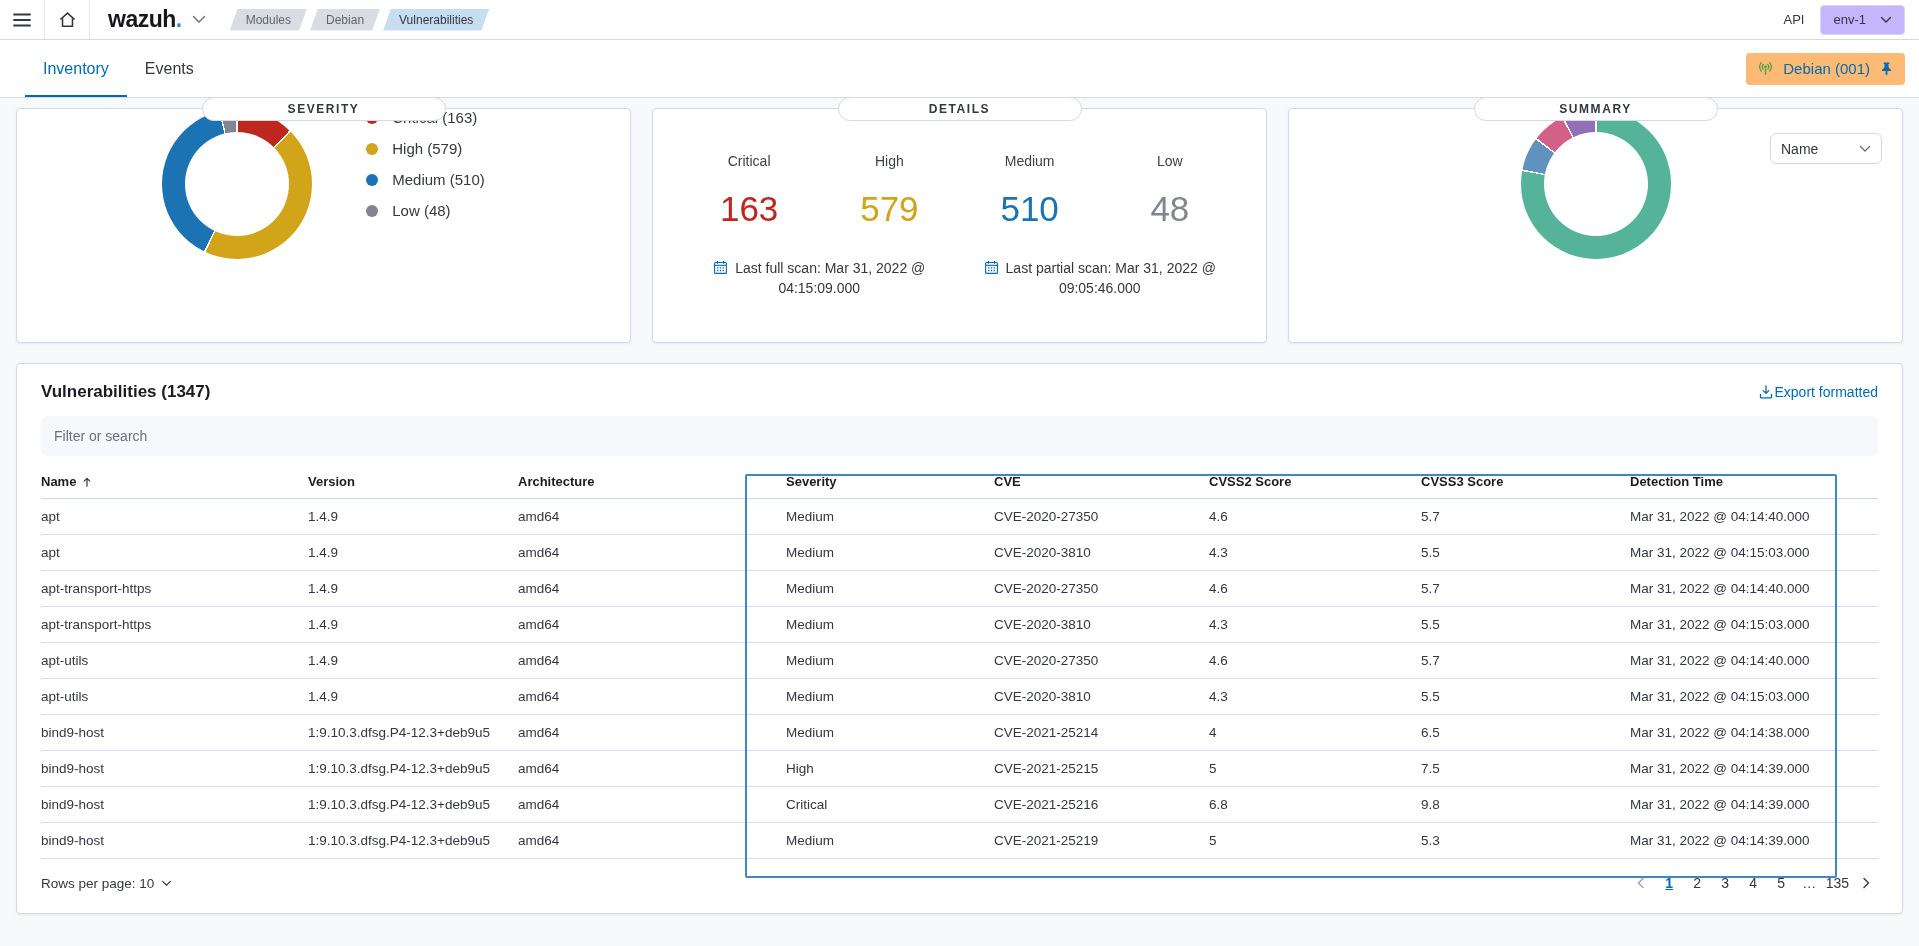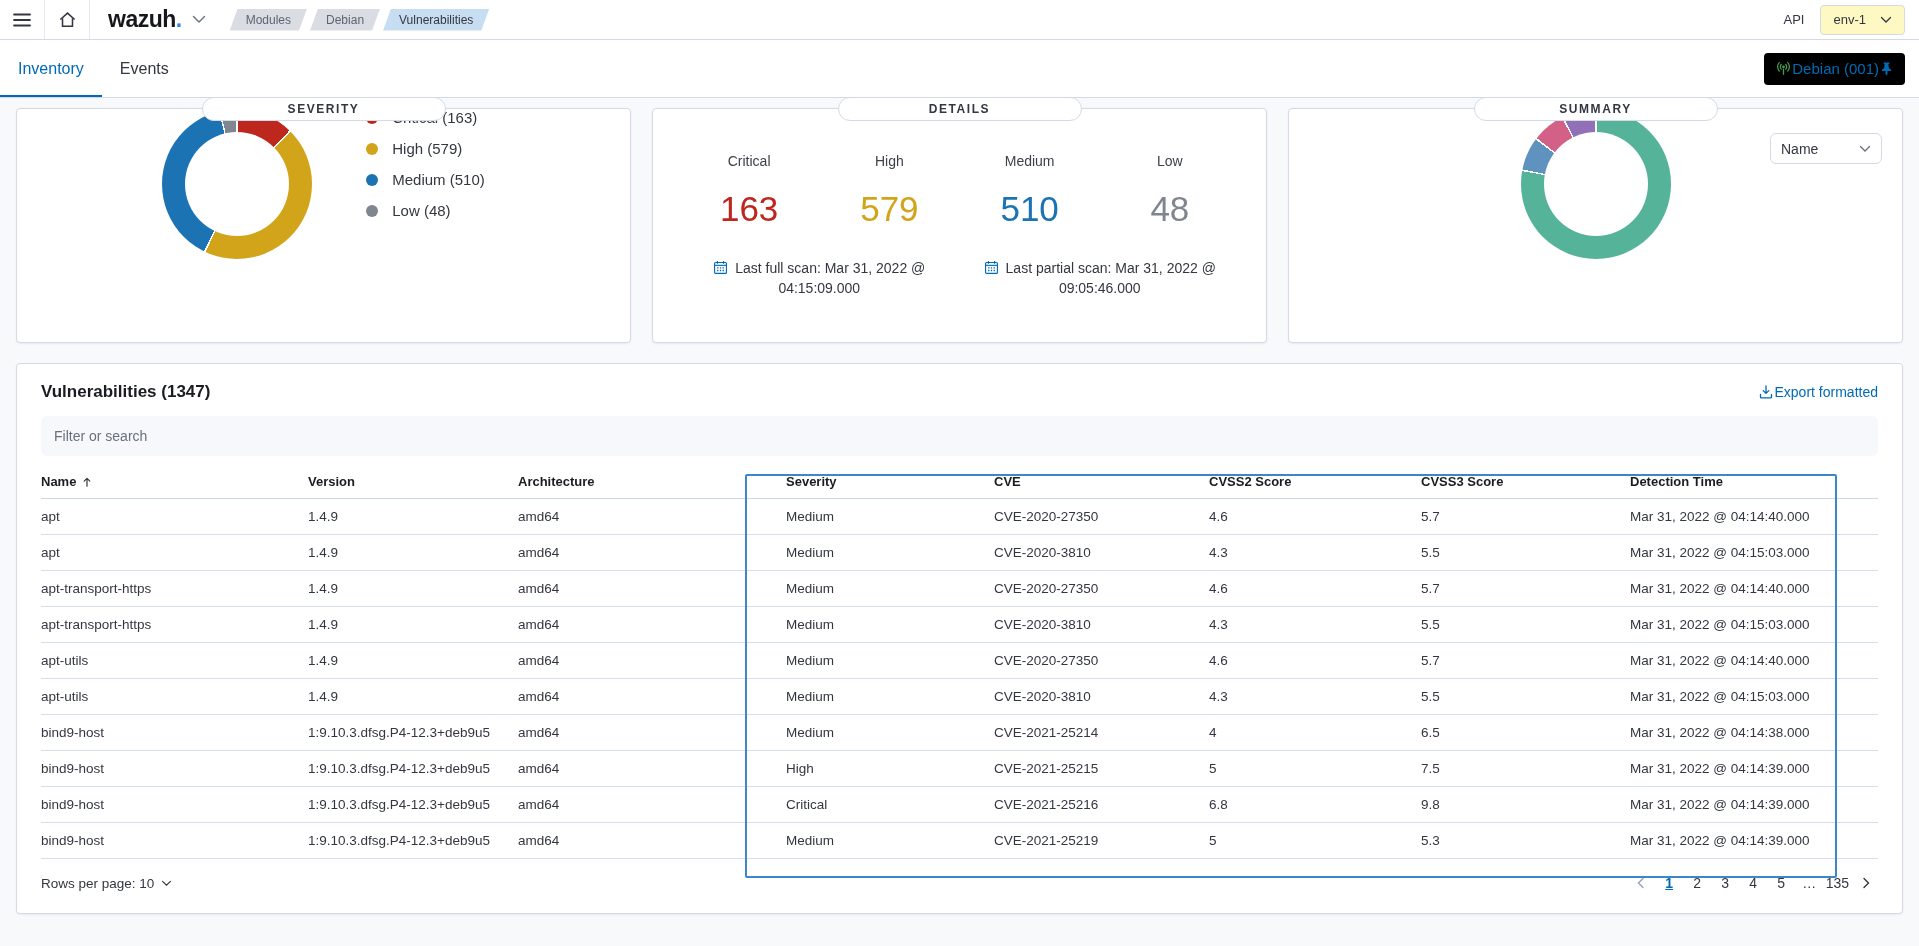--- a/index.html
+++ b/index.html
@@ -19,30 +19,30 @@
   .logo-wrap { display:flex; align-items:center; gap:10px; padding:0 10px 0 18px; cursor:pointer; }
   .logo { font-size:23px; font-weight:700; letter-spacing:-0.5px; color:#16171c; }
   .logo .dot { color:#3585f9; }
   .chips { display:flex; align-items:center; margin-left:14px; }
   .chip { height:22px; line-height:22px; padding:0 16px; font-size:12px; background:#d9dde3; color:#5d6571;
           clip-path:polygon(8px 0, 100% 0, calc(100% - 8px) 100%, 0 100%); cursor:pointer; }
   .chip + .chip { margin-left:3px; }
   .chip.chip-active { background:#c7ddf1; color:#343741; }
   .topbar-right { margin-left:auto; display:flex; align-items:center; gap:16px; padding-right:14px; }
   .api-label { font-size:13px; color:#343741; }
-  .env-select { display:flex; align-items:center; gap:14px; border:1px solid #d3dae6; background:#fef9c3;
+  .env-select { display:flex; align-items:center; gap:14px; border:1px solid #d3dae6; background:#c4b5fd;
                 border-radius:4px; height:30px; padding:0 12px; font-size:13px; cursor:pointer; }
 
   
   .tabbar { height:58px; background:#fff; border-bottom:1px solid #d3dae6; display:flex; align-items:center;
-            padding:0 0; position:relative; }
+            padding:0 25px; position:relative; }
   .tab { height:100%; display:flex; align-items:center; padding:0 18px; font-size:16px; color:#343741; cursor:pointer; }
   .tab.active { color:#006bb4; box-shadow:inset 0 -2px 0 #006bb4; }
-  .agent-badge { position:absolute; right:14px; top:50%; transform:translateY(-50%); background:#000000;
-                 border-radius:4px; height:32px; display:flex; align-items:center; padding:0 11px;
+  .agent-badge { position:absolute; right:14px; top:50%; transform:translateY(-50%); background:#fdba74;
+                 border-radius:4px; height:32px; display:flex; align-items:center; gap:9px; padding:0 11px;
                  color:#006bb4; font-size:15px; cursor:pointer; }
 
   
   .panels { display:grid; grid-template-columns:1fr 1fr 1fr; gap:21px; padding:10px 16px 0; }
   .panel { position:relative; background:#fff; border:1px solid #d3dae6; border-radius:4px; height:235px;
            box-shadow:0 1px 2px rgba(152,162,179,0.15); }
   .panel-pill { position:absolute; top:-12px; left:50%; transform:translateX(-50%); background:#fff;
                 border:1px solid #d3dae6; border-radius:14px; height:24px; line-height:22px; min-width:244px;
                 text-align:center; font-size:12px; font-weight:700; letter-spacing:0.13em; color:#343741; z-index:2; }
   .chart-body { display:flex; align-items:flex-start; justify-content:center; gap:54px; height:100%; }

